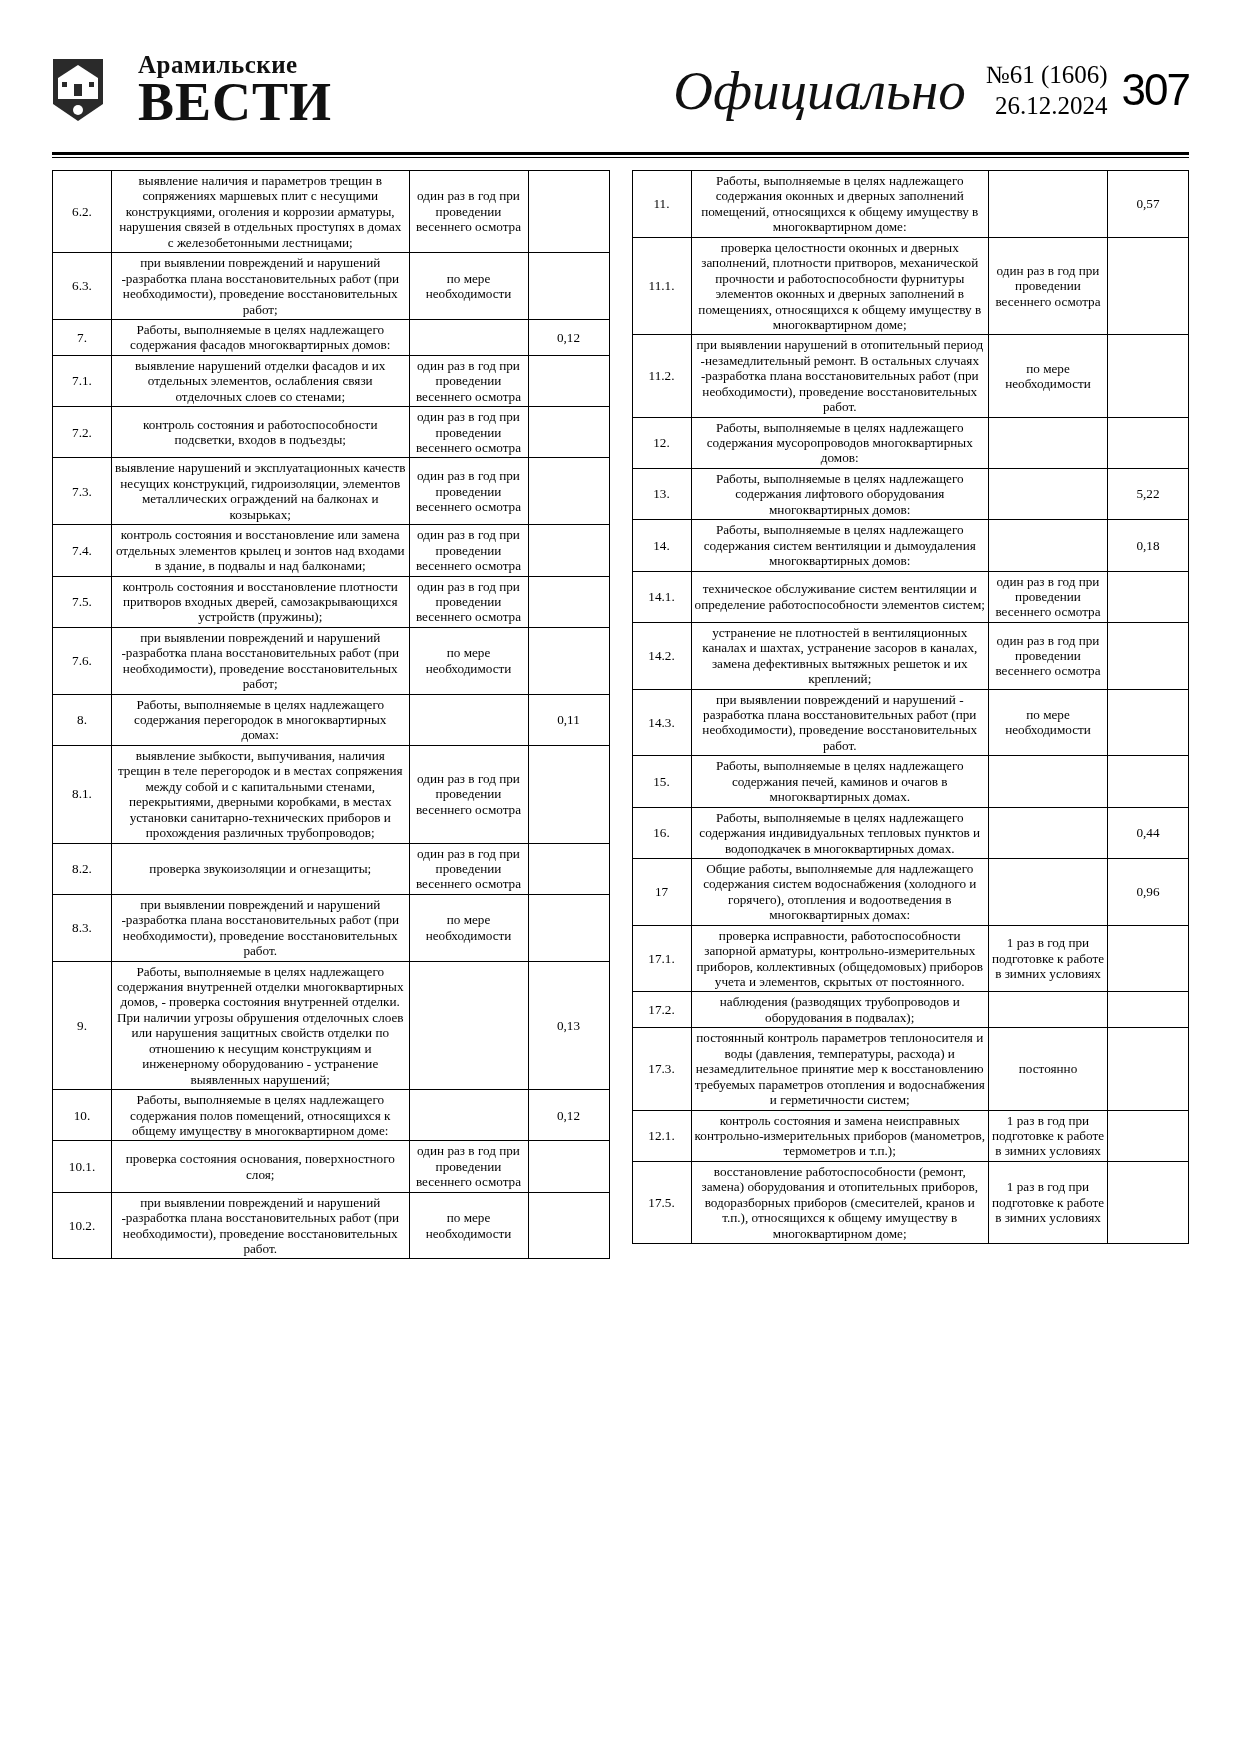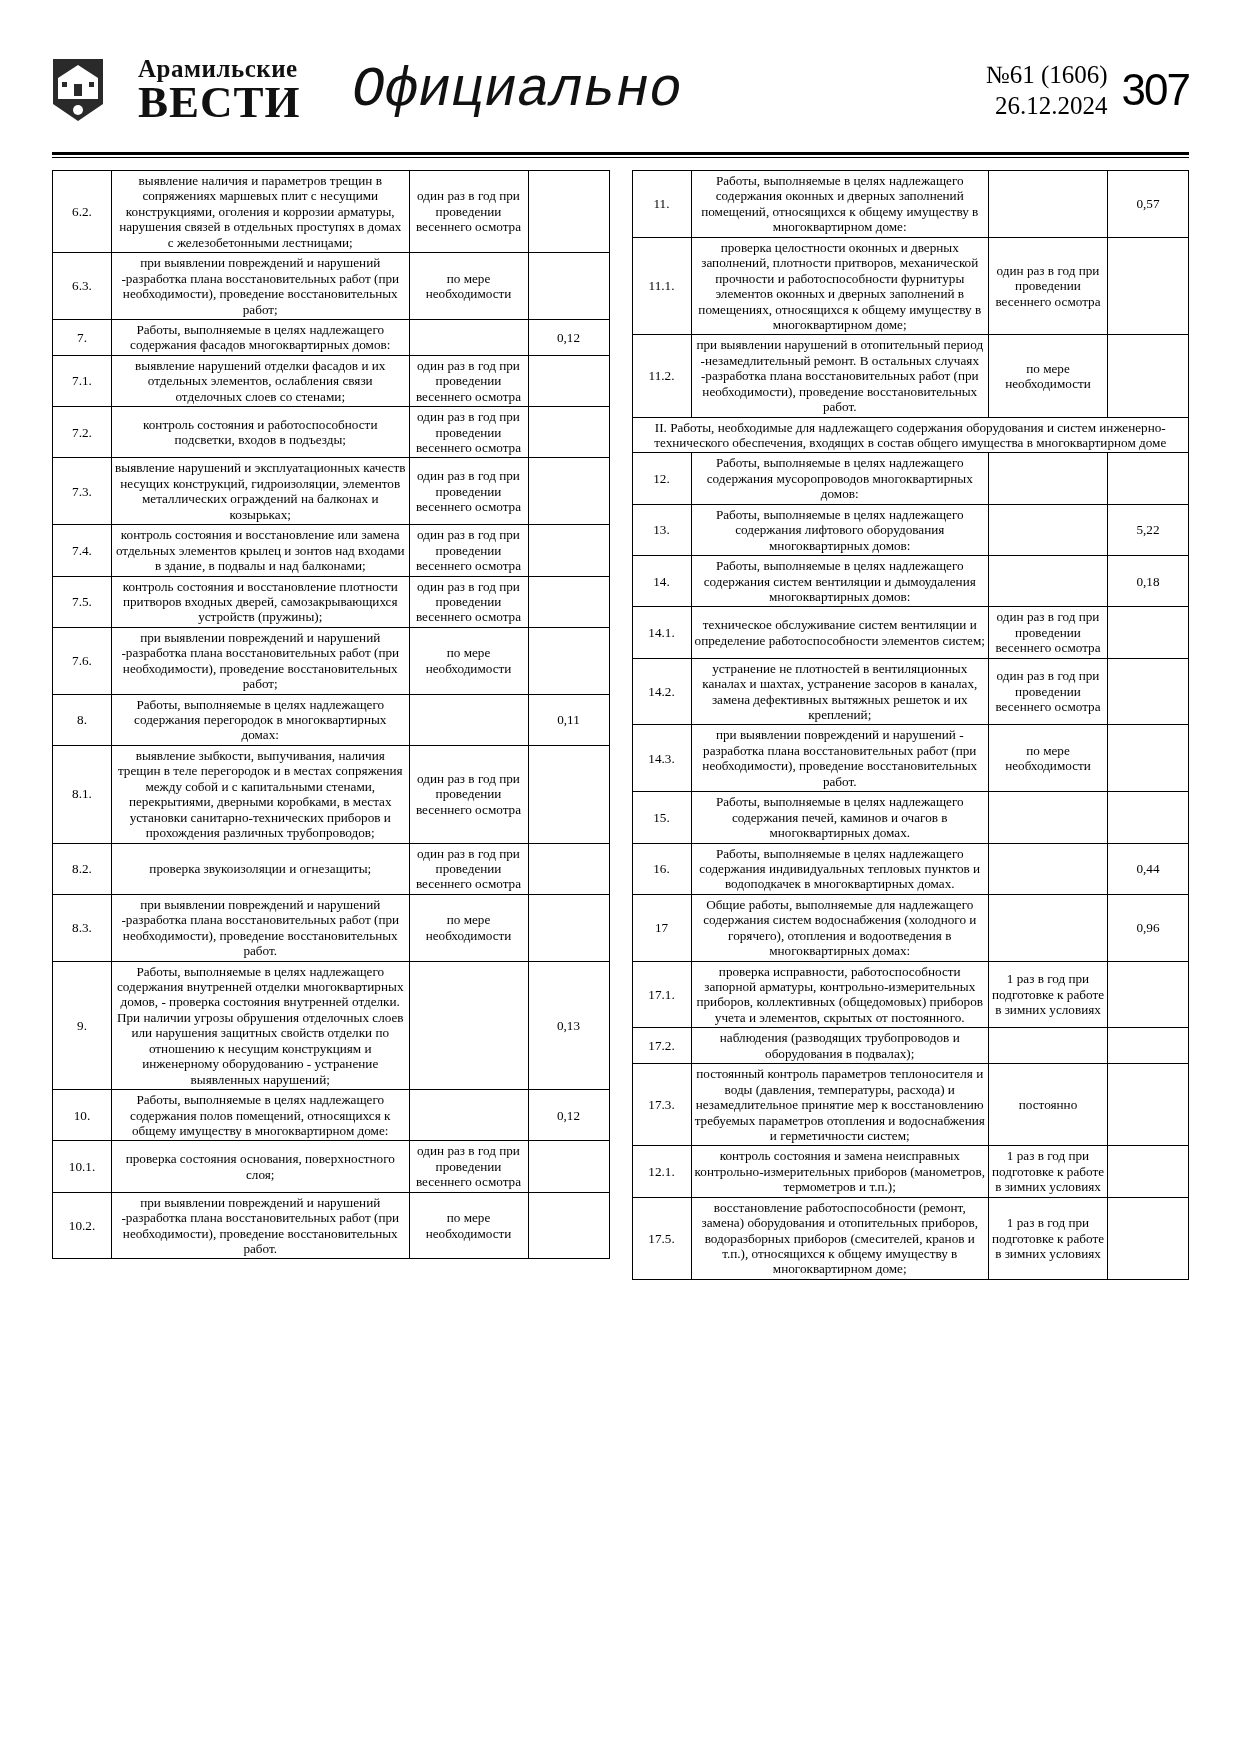--- a/index.html
+++ b/index.html
@@ -48,30 +48,30 @@
   }
   .logo-top {
     font-family: "Liberation Serif", serif;
     font-size: 25px;
     font-weight: bold;
     letter-spacing: 0.5px;
     color: #111;
   }
   .logo-bottom {
     font-family: "Liberation Serif", serif;
-    font-size: 45px;
+    font-size: 54px;
     font-weight: bold;
     letter-spacing: 1px;
     line-height: 0.95;
     color: #111;
   }
   .official-title {
     flex: 1 1 auto;
-    text-align: left;
-    font-family: Liberation Mono, monospace;
+    text-align: right;
+    font-family: Liberation Serif, serif;
     font-style: italic;
     font-size: 55px;
     color: #111;
     padding-right: 20px;
   }
   .issue-block {
     text-align: right;
     font-size: 25px;
     line-height: 1.25;
     margin-right: 14px;
@@ -295,23 +295,20 @@
               <td class="freq">один раз в год при проведении весеннего осмотра</td>
               <td class="val"></td>
             </tr>
             <tr>
               <td class="num">11.2.</td>
               <td class="desc just">при выявлении нарушений в отопительный период -незамедлительный ремонт. В остальных случаях -разработка плана восстановительных работ (при необходимости), проведение восстановительных работ.</td>
               <td class="freq">по мере необходимости</td>
               <td class="val"></td>
             </tr>
             <tr>
-              <td class="section" colspan="4">II. Работы, необходимые для надлежащего содержания оборудования и систем инженерно-технического обеспечения, входящих в состав общего имущества в многоквартирном доме</td>
-            </tr>
-            <tr>
               <td class="num">12.</td>
               <td class="desc just">Работы, выполняемые в целях надлежащего содержания мусоропроводов многоквартирных домов:</td>
               <td class="freq"></td>
               <td class="val"></td>
             </tr>
             <tr>
               <td class="num">13.</td>
               <td class="desc just">Работы, выполняемые в целях надлежащего содержания лифтового оборудования многоквартирных домов:</td>
               <td class="freq"></td>
               <td class="val">5,22</td>

